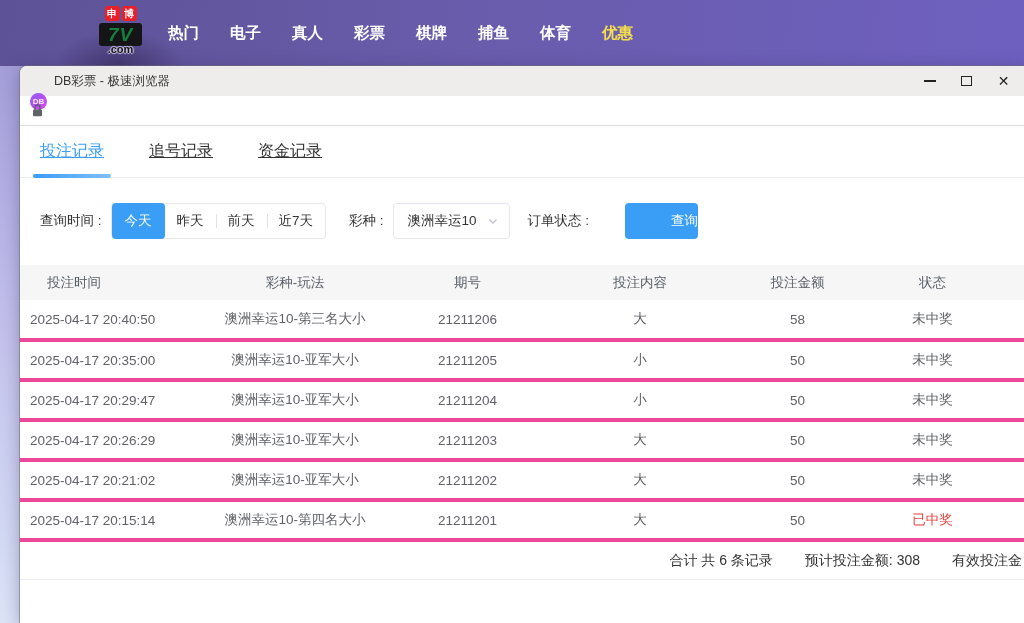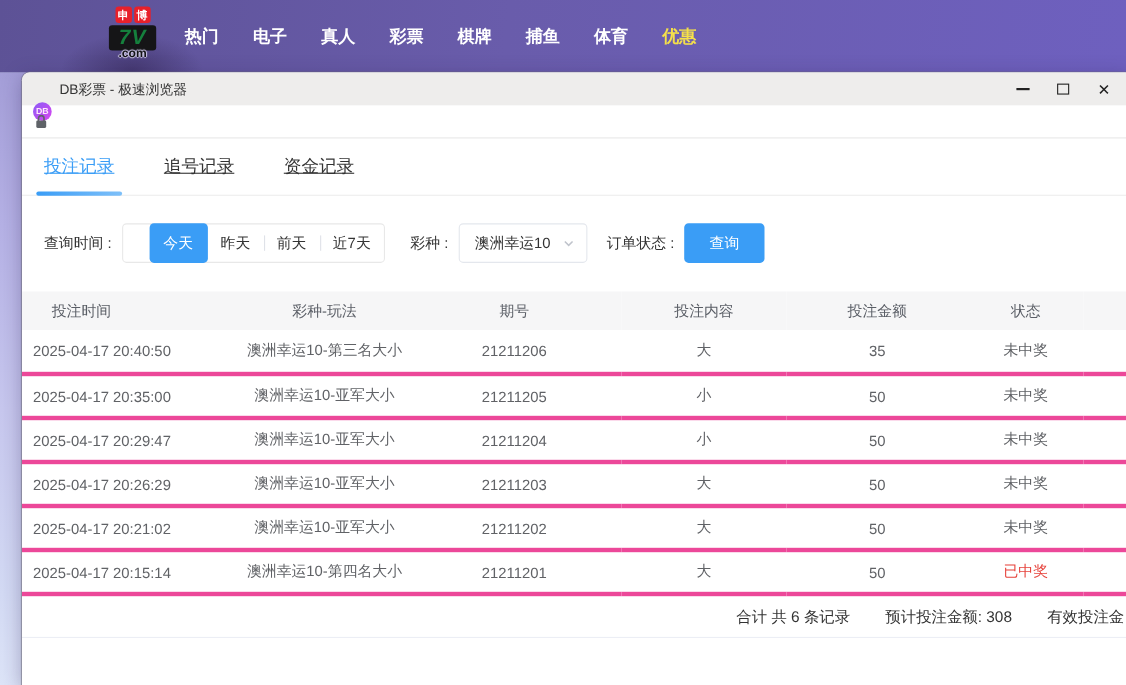--- a/index.html
+++ b/index.html
@@ -58,28 +58,28 @@
   .tab.active { color:var(--accent,#3a9df6); }
   .tab.active::after { content:""; position:absolute; left:-7px; right:-7px; bottom:-1px; height:4px;
     border-radius:3px; background:linear-gradient(90deg,var(--accent,#3a9df6),#7ec0f9); }
 
   .filters { margin:25px 20px 0; height:36px; display:flex; align-items:center;
     font-size:13.5px; color:#333; }
   .f-label { margin-right:9px; white-space:nowrap; }
   .time-group { display:flex; align-items:center; border:1px solid #e8e8e8; border-radius:4px; height:36px; }
   .tg-item { padding:0 12px; height:36px; display:flex; align-items:center; cursor:pointer;
     position:relative; white-space:nowrap; color:#333; }
-  .tg-item.active { background:var(--accent,#3a9df6); color:#fff; border-radius:4px; padding:0 13px;margin-left:24px; }
+  .tg-item.active { background:var(--accent,#3a9df6); color:#fff; border-radius:4px; padding:0 13px; }
   .tg-item.sep::before { content:""; position:absolute; left:0; top:11px; width:1px; height:14px; background:#dfe2e8; }
   .dropdown { height:36px; border:1px solid #e4e7ed; border-radius:4px; display:flex;
     align-items:center; padding:0 10px 0 14px; gap:10px; cursor:pointer; color:#333; white-space:nowrap; }
   .gap-a { margin-left:23px; } .gap-b { margin-left:18px; }
-  .search-btn { width:73px; height:36px; background:var(--accent,#3a9df6);
+  .search-btn { margin-left:27px; width:73px; height:36px; background:var(--accent,#3a9df6);
     color:#fff; border:none; border-radius:4px; font-size:13.5px; cursor:pointer;
-    font-family:inherit; }
+    font-family:inherit;text-align:right; }
 
   table.records { width:1010px; margin-top:26px; border-collapse:collapse; table-layout:fixed;
     font-size:13.5px; color:#606266; }
   .records thead th { background:#f6f6f7; height:35px; font-weight:normal; color:#5a5e66; text-align:center; }
   .records thead th:first-child { text-align:left; padding-left:27px; }
   .records tbody td { height:40px; border-bottom:4px solid #ec4899; text-align:center; }
   .records tbody td:first-child { text-align:left; padding-left:10px; }
   .records td.won { color:var(--won_red,#e6433c); }
 
   .summary { height:38px; border-bottom:1px solid #eceef5; display:flex; align-items:center;
@@ -184,21 +184,21 @@
           <th>状态</th>
           <th></th>
         </tr>
       </thead>
       <tbody>
       <tr>
         <td>2025-04-17 20:40:50</td>
         <td>澳洲幸运10-第三名大小</td>
         <td>21211206</td>
         <td>大</td>
-        <td>35</td>
+        <td>58</td>
         <td>未中奖</td>
         <td></td>
       </tr>
 
       <tr>
         <td>2025-04-17 20:35:00</td>
         <td>澳洲幸运10-亚军大小</td>
         <td>21211205</td>
         <td>小</td>
         <td>50</td>

